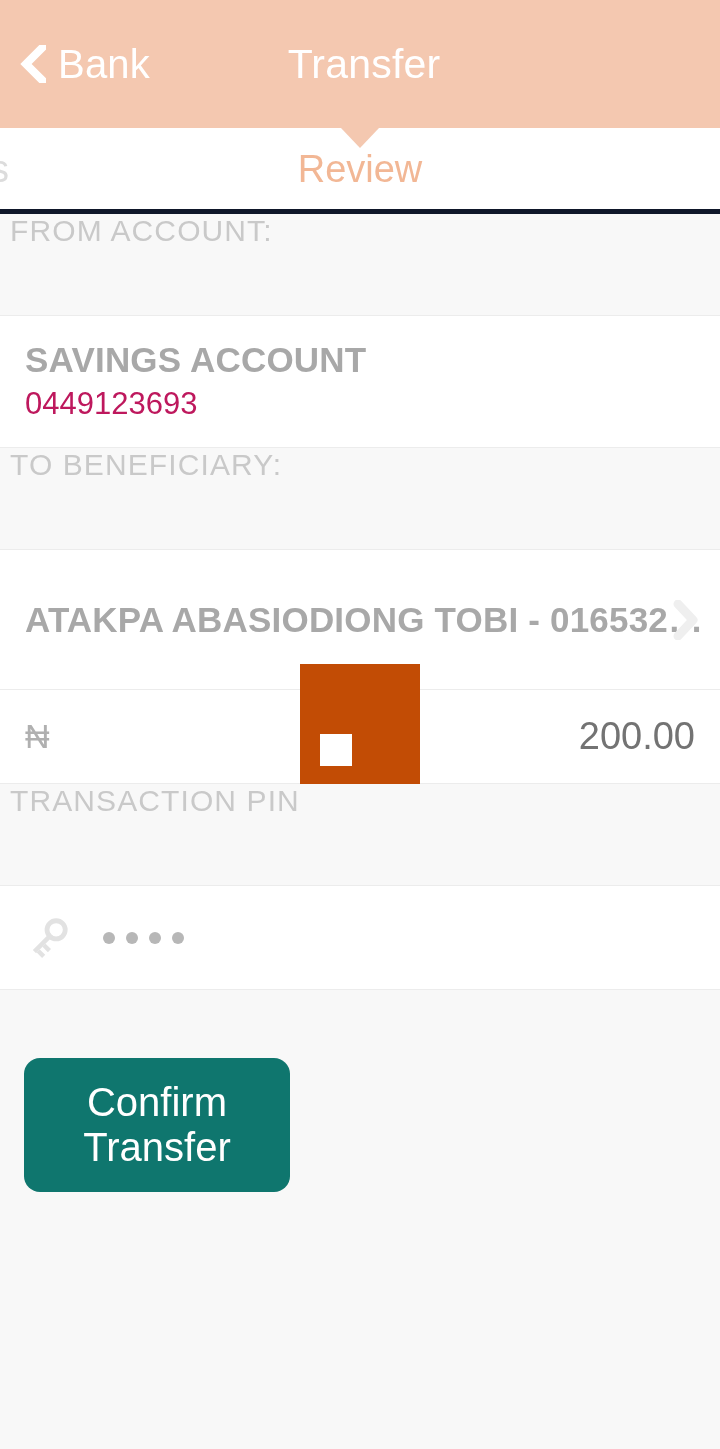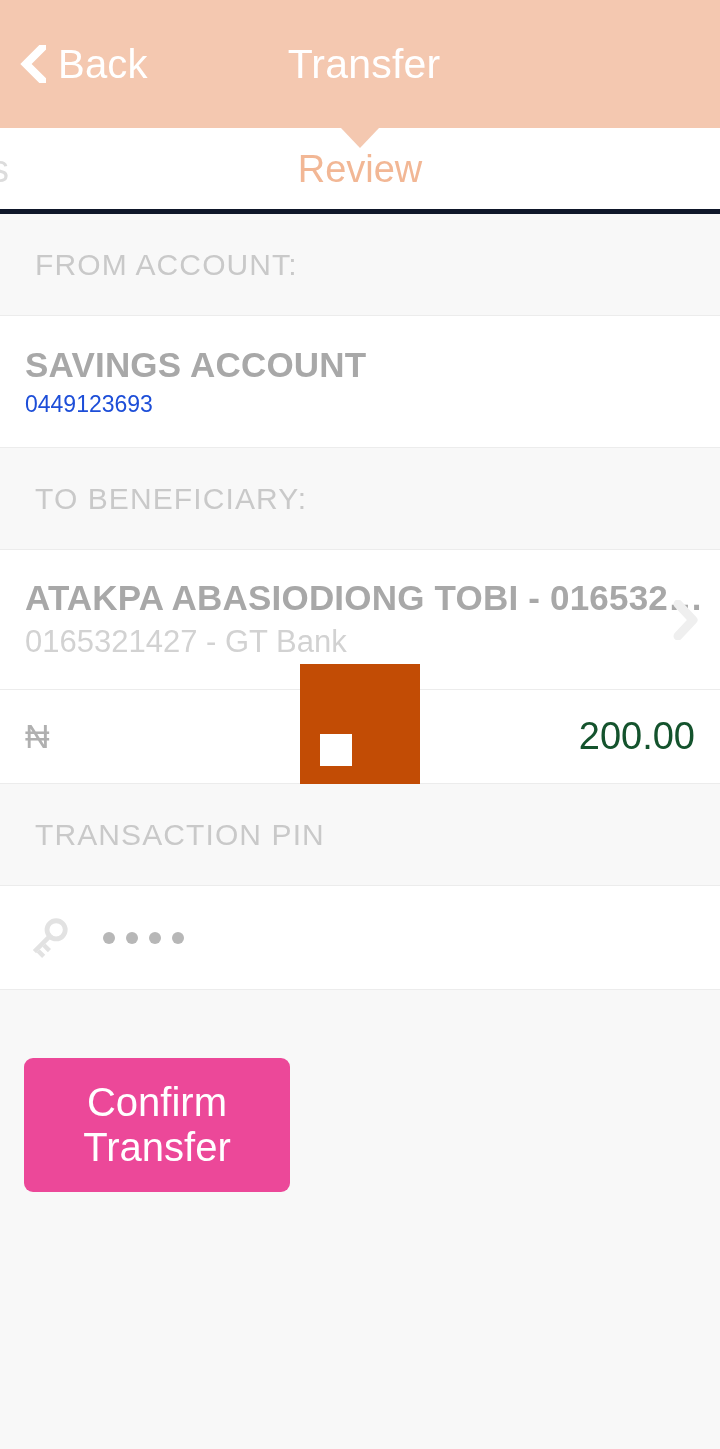--- a/index.html
+++ b/index.html
@@ -95,22 +95,21 @@
     transform: translate(-50%, -50%);
     color: #f2b795;
   }
 
   
   .section-head {
     background: #f8f8f8;
     border-bottom: 1px solid #ececec;
     height: 102px;
     display: flex;
-    align-items: center;
-    padding-left: 35px;
+    padding-left: 10px;
   }
   .section-head-label {
     color: #c9c9c9;
     font-size: 30px;
     letter-spacing: 1.1px;
     font-weight: 400;
   }
 
   
   .row {
@@ -130,22 +129,22 @@
 
   .acct-name {
     color: #a8a8a8;
     font-size: 35px;
     font-weight: 700;
     letter-spacing: 0.2px;
     line-height: 1.12;
     white-space: nowrap;
   }
   .acct-num {
-    color: #1d4ed8;
-    font-size: 23px;
+    color: #be185d;
+    font-size: 31px;
     font-weight: 400;
     line-height: 1.25;
     margin-top: 6px;
   }
   .acct-balance {
     position: absolute;
     right: 25px;
     top: 38px;
     color: #b4b4b4;
     font-size: 36px;
@@ -178,21 +177,21 @@
   }
 
   .amt-currency {
     color: #b0b0b0;
     font-size: 34px;
     font-weight: 400;
   }
   .amt-value {
     position: absolute;
     right: 25px;
-    color: #14532d;
+    color: #737373;
     font-size: 38px;
     font-weight: 400;
   }
 
   .pin-key-icon {
     width: 46px;
     height: 46px;
     flex: 0 0 auto;
     margin-right: 32px;
   }
@@ -233,24 +232,25 @@
     width: 388px;
     height: 134px;
     background: #bcc0c1;
     font-size: 31px;
     font-weight: 400;
     line-height: 1.15;
   }
   .btn-confirm {
     width: 266px;
     height: 134px;
-    background: #ec4899;
+    background: #0f766e;
     font-size: 40px;
     font-weight: 400;
     line-height: 1.12;
+    border-radius: 16px;
   }
 
   
   .overlay-square {
     position: absolute;
     left: 300px;
     top: 664px;
     width: 120px;
     height: 120px;
     background: #c24c05;
@@ -267,21 +267,21 @@
 </head>
 <body>
 
 <div id="app">
 
   <div class="header">
     <div class="back-btn">
       <svg class="back-chevron" viewBox="0 0 26 38">
         <path d="M23 2 L6 19 L23 36" fill="none" stroke="#ffffff" stroke-width="8" stroke-linecap="square" stroke-linejoin="miter"></path>
       </svg>
-      <span class="back-label">Back</span>
+      <span class="back-label">Bank</span>
     </div>
     <div class="header-title">Transfer</div>
   </div>
 
   <div class="tabbar">
     <div class="tab-pointer"></div>
     <div class="tab tab-details">ails</div>
     <div class="tab tab-review">Review</div>
   </div>
 
@@ -294,21 +294,20 @@
       <span class="acct-num">0449123693</span>
     </div>
   </div>
 
   <div class="section-head">
     <span class="section-head-label">TO BENEFICIARY:</span>
   </div>
   <div class="row row-benef">
     <div class="row-col">
       <span class="benef-name">ATAKPA ABASIODIONG TOBI - 016532…</span>
-      <span class="benef-sub">0165321427 - GT Bank</span>
     </div>
     <svg class="row-chevron" viewBox="0 0 26 40">
       <path d="M6 4 L21 20 L6 36" fill="none" stroke="#efefef" stroke-width="9" stroke-linecap="round" stroke-linejoin="round"></path>
     </svg>
   </div>
 
   <div class="row row-amount">
     <span class="amt-currency">₦</span>
     <span class="amt-value">200.00</span>
   </div>

